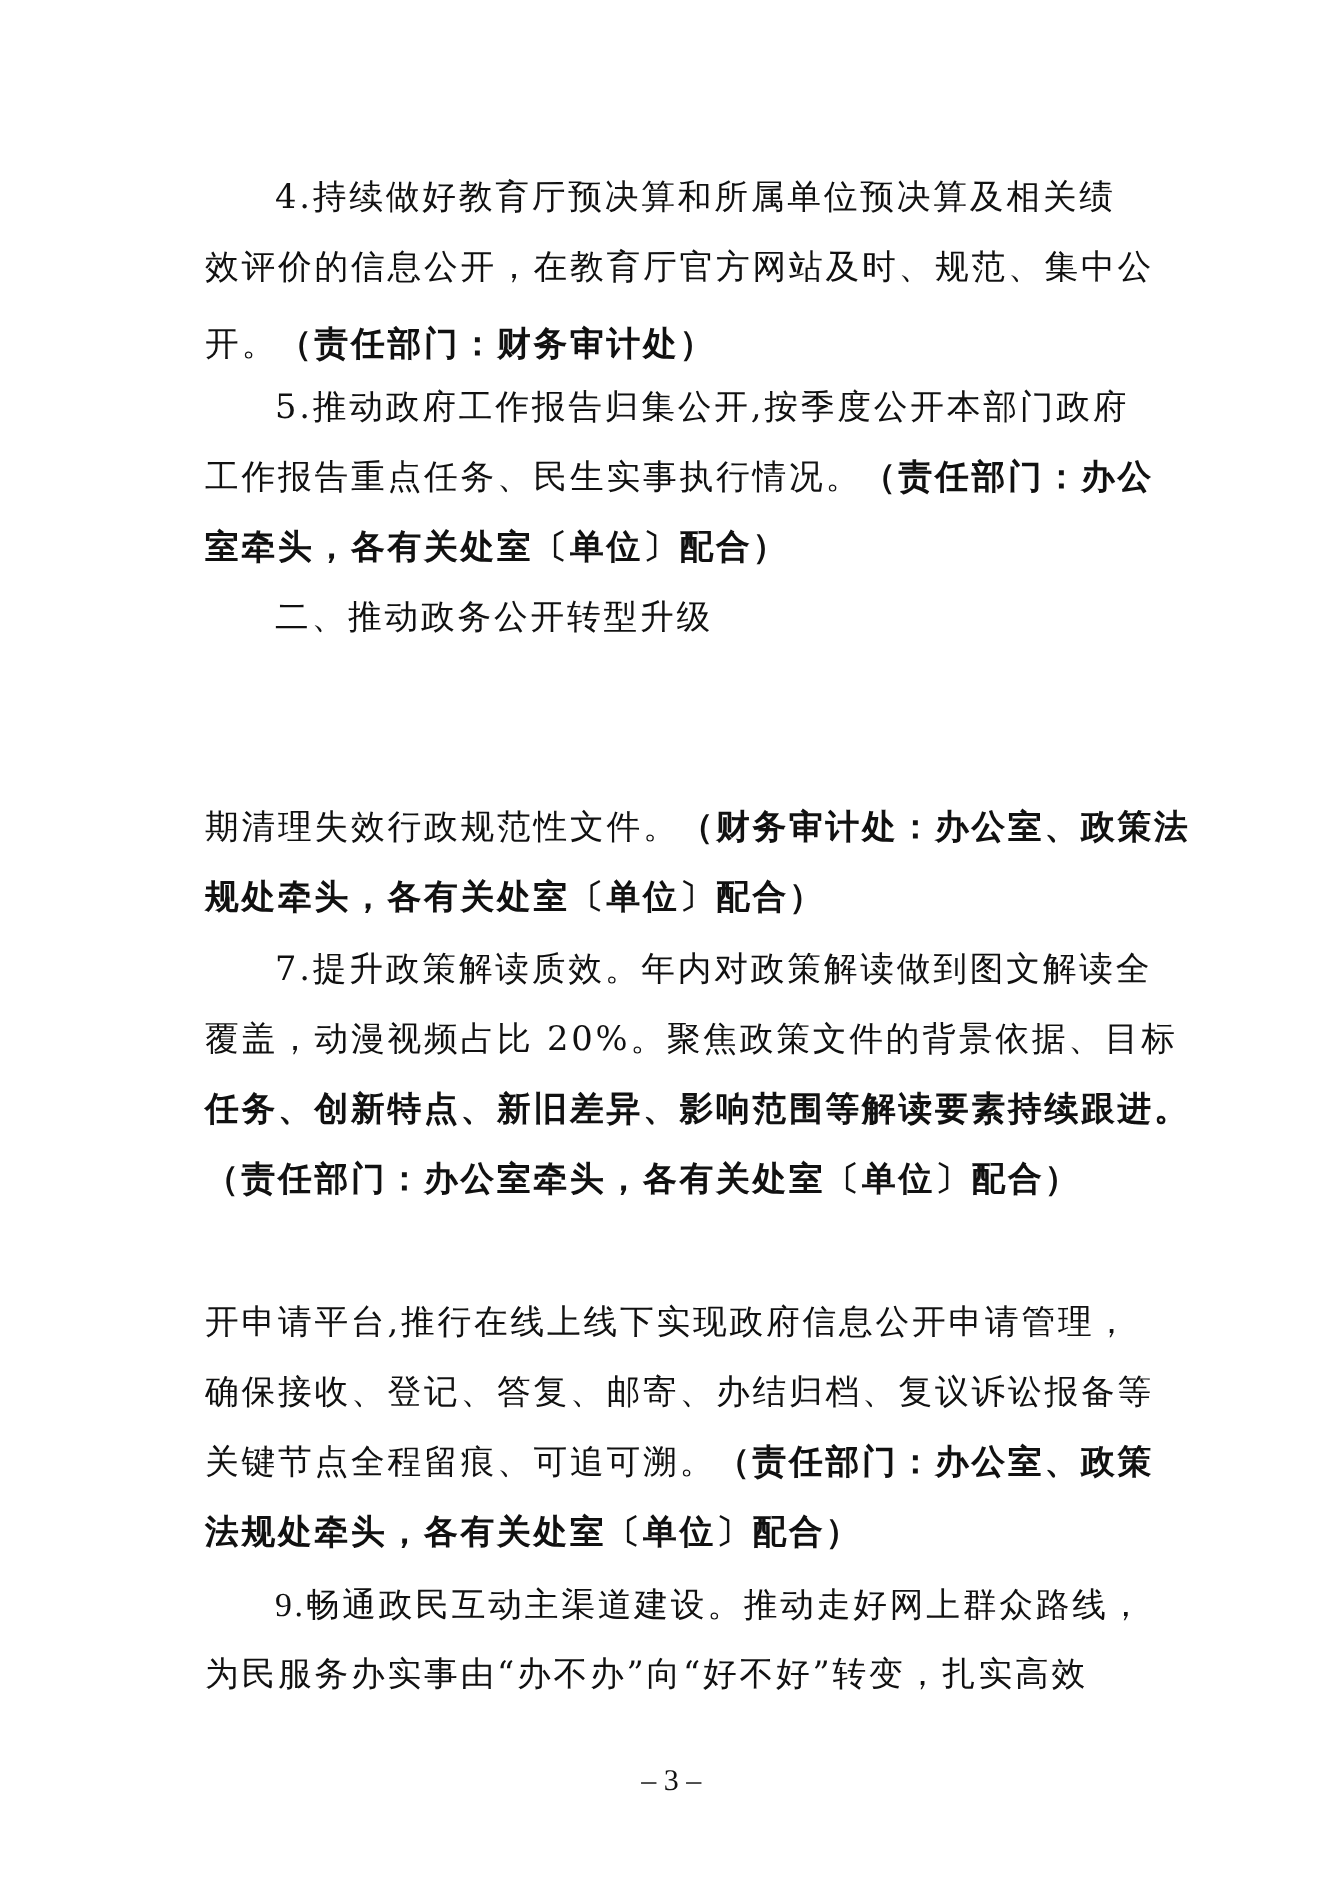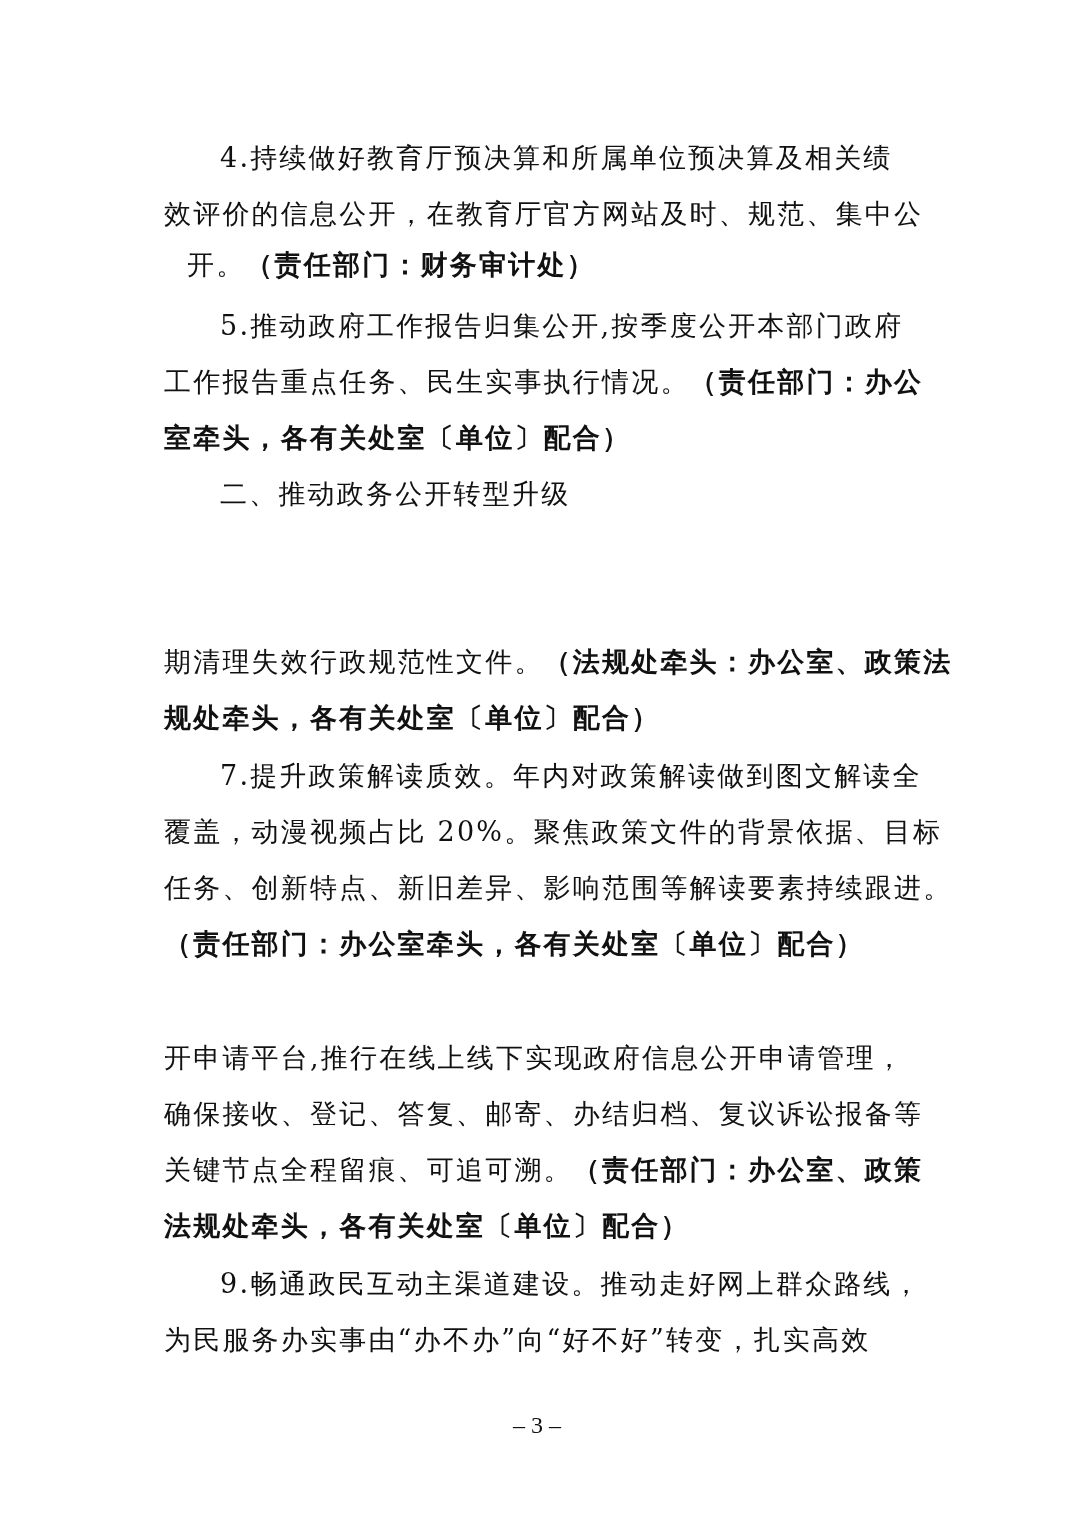--- a/index.html
+++ b/index.html
@@ -15,38 +15,38 @@
   .page-number { position: absolute; left: 0; width: 1074px; top: 1412px; text-align: center;
                  font-size: 24px; font-family: "Liberation Serif", serif; }
 </style>
 </head>
 <body>
 
 <div class="page">
 
   <div class="line indent" style="top:138px;"><span>4.持续做好教育厅预决算和所属单位预决算及相关绩</span></div>
   <div class="line" style="top:194px;"><span>效评价的信息公开，在教育厅官方网站及时、规范、集中公</span></div>
-  <div class="line" style="top:245px;margin-left:23px;"><span>开。</span><span class="bold">（责任部门：财务审计处）</span></div>
+  <div class="line" style="top:256px;"><span>开。</span><span class="bold">（责任部门：财务审计处）</span></div>
 
   <div class="line indent" style="top:306px;"><span>5.推动政府工作报告归集公开,按季度公开本部门政府</span></div>
   <div class="line" style="top:362px;"><span>工作报告重点任务、民生实事执行情况。</span><span class="bold">（责任部门：办公</span></div>
   <div class="line" style="top:418px;"><span class="bold">室牵头，各有关处室〔单位〕配合）</span></div>
 
   <div class="line indent heading" style="top:474px;"><span>二、推动政务公开转型升级</span></div>
 
-  <div class="line" style="top:642px;"><span>期清理失效行政规范性文件。</span><span class="bold">（法规处牵头：办公室、政策法</span></div>
+  <div class="line" style="top:642px;"><span>期清理失效行政规范性文件。</span><span class="bold">（财务审计处：办公室、政策法</span></div>
   <div class="line" style="top:698px;"><span class="bold">规处牵头，各有关处室〔单位〕配合）</span></div>
 
   <div class="line indent" style="top:756px;"><span>7.提升政策解读质效。年内对政策解读做到图文解读全</span></div>
   <div class="line" style="top:812px;"><span>覆盖，动漫视频占比 20%。聚焦政策文件的背景依据、目标</span></div>
-  <div class="line" style="top:868px;"><span>任务、创新特点、新旧差异、影响范围等解读要素持续跟进。</span></div>
+  <div class="line" style="top:868px;font-weight:bold;"><span>任务、创新特点、新旧差异、影响范围等解读要素持续跟进。</span></div>
   <div class="line" style="top:924px;"><span class="bold">（责任部门：办公室牵头，各有关处室〔单位〕配合）</span></div>
 
   <div class="line" style="top:1038px;"><span>开申请平台,推行在线上线下实现政府信息公开申请管理，</span></div>
   <div class="line" style="top:1094px;"><span>确保接收、登记、答复、邮寄、办结归档、复议诉讼报备等</span></div>
   <div class="line" style="top:1150px;"><span>关键节点全程留痕、可追可溯。</span><span class="bold">（责任部门：办公室、政策</span></div>
   <div class="line" style="top:1206px;"><span class="bold">法规处牵头，各有关处室〔单位〕配合）</span></div>
 
-  <div class="line indent" style="top:1264px;"><span>9.畅通政民互动主渠道建设。推动走好网上群众路线，</span></div>
+  <div class="line indent" style="top:1264px;font-family:Liberation Serif, serif;"><span>9.畅通政民互动主渠道建设。推动走好网上群众路线，</span></div>
   <div class="line" style="top:1320px;"><span>为民服务办实事由“办不办”向“好不好”转变，扎实高效</span></div>
 
   <div class="page-number">– 3 –</div>
 </div>
 
 </body></html>

